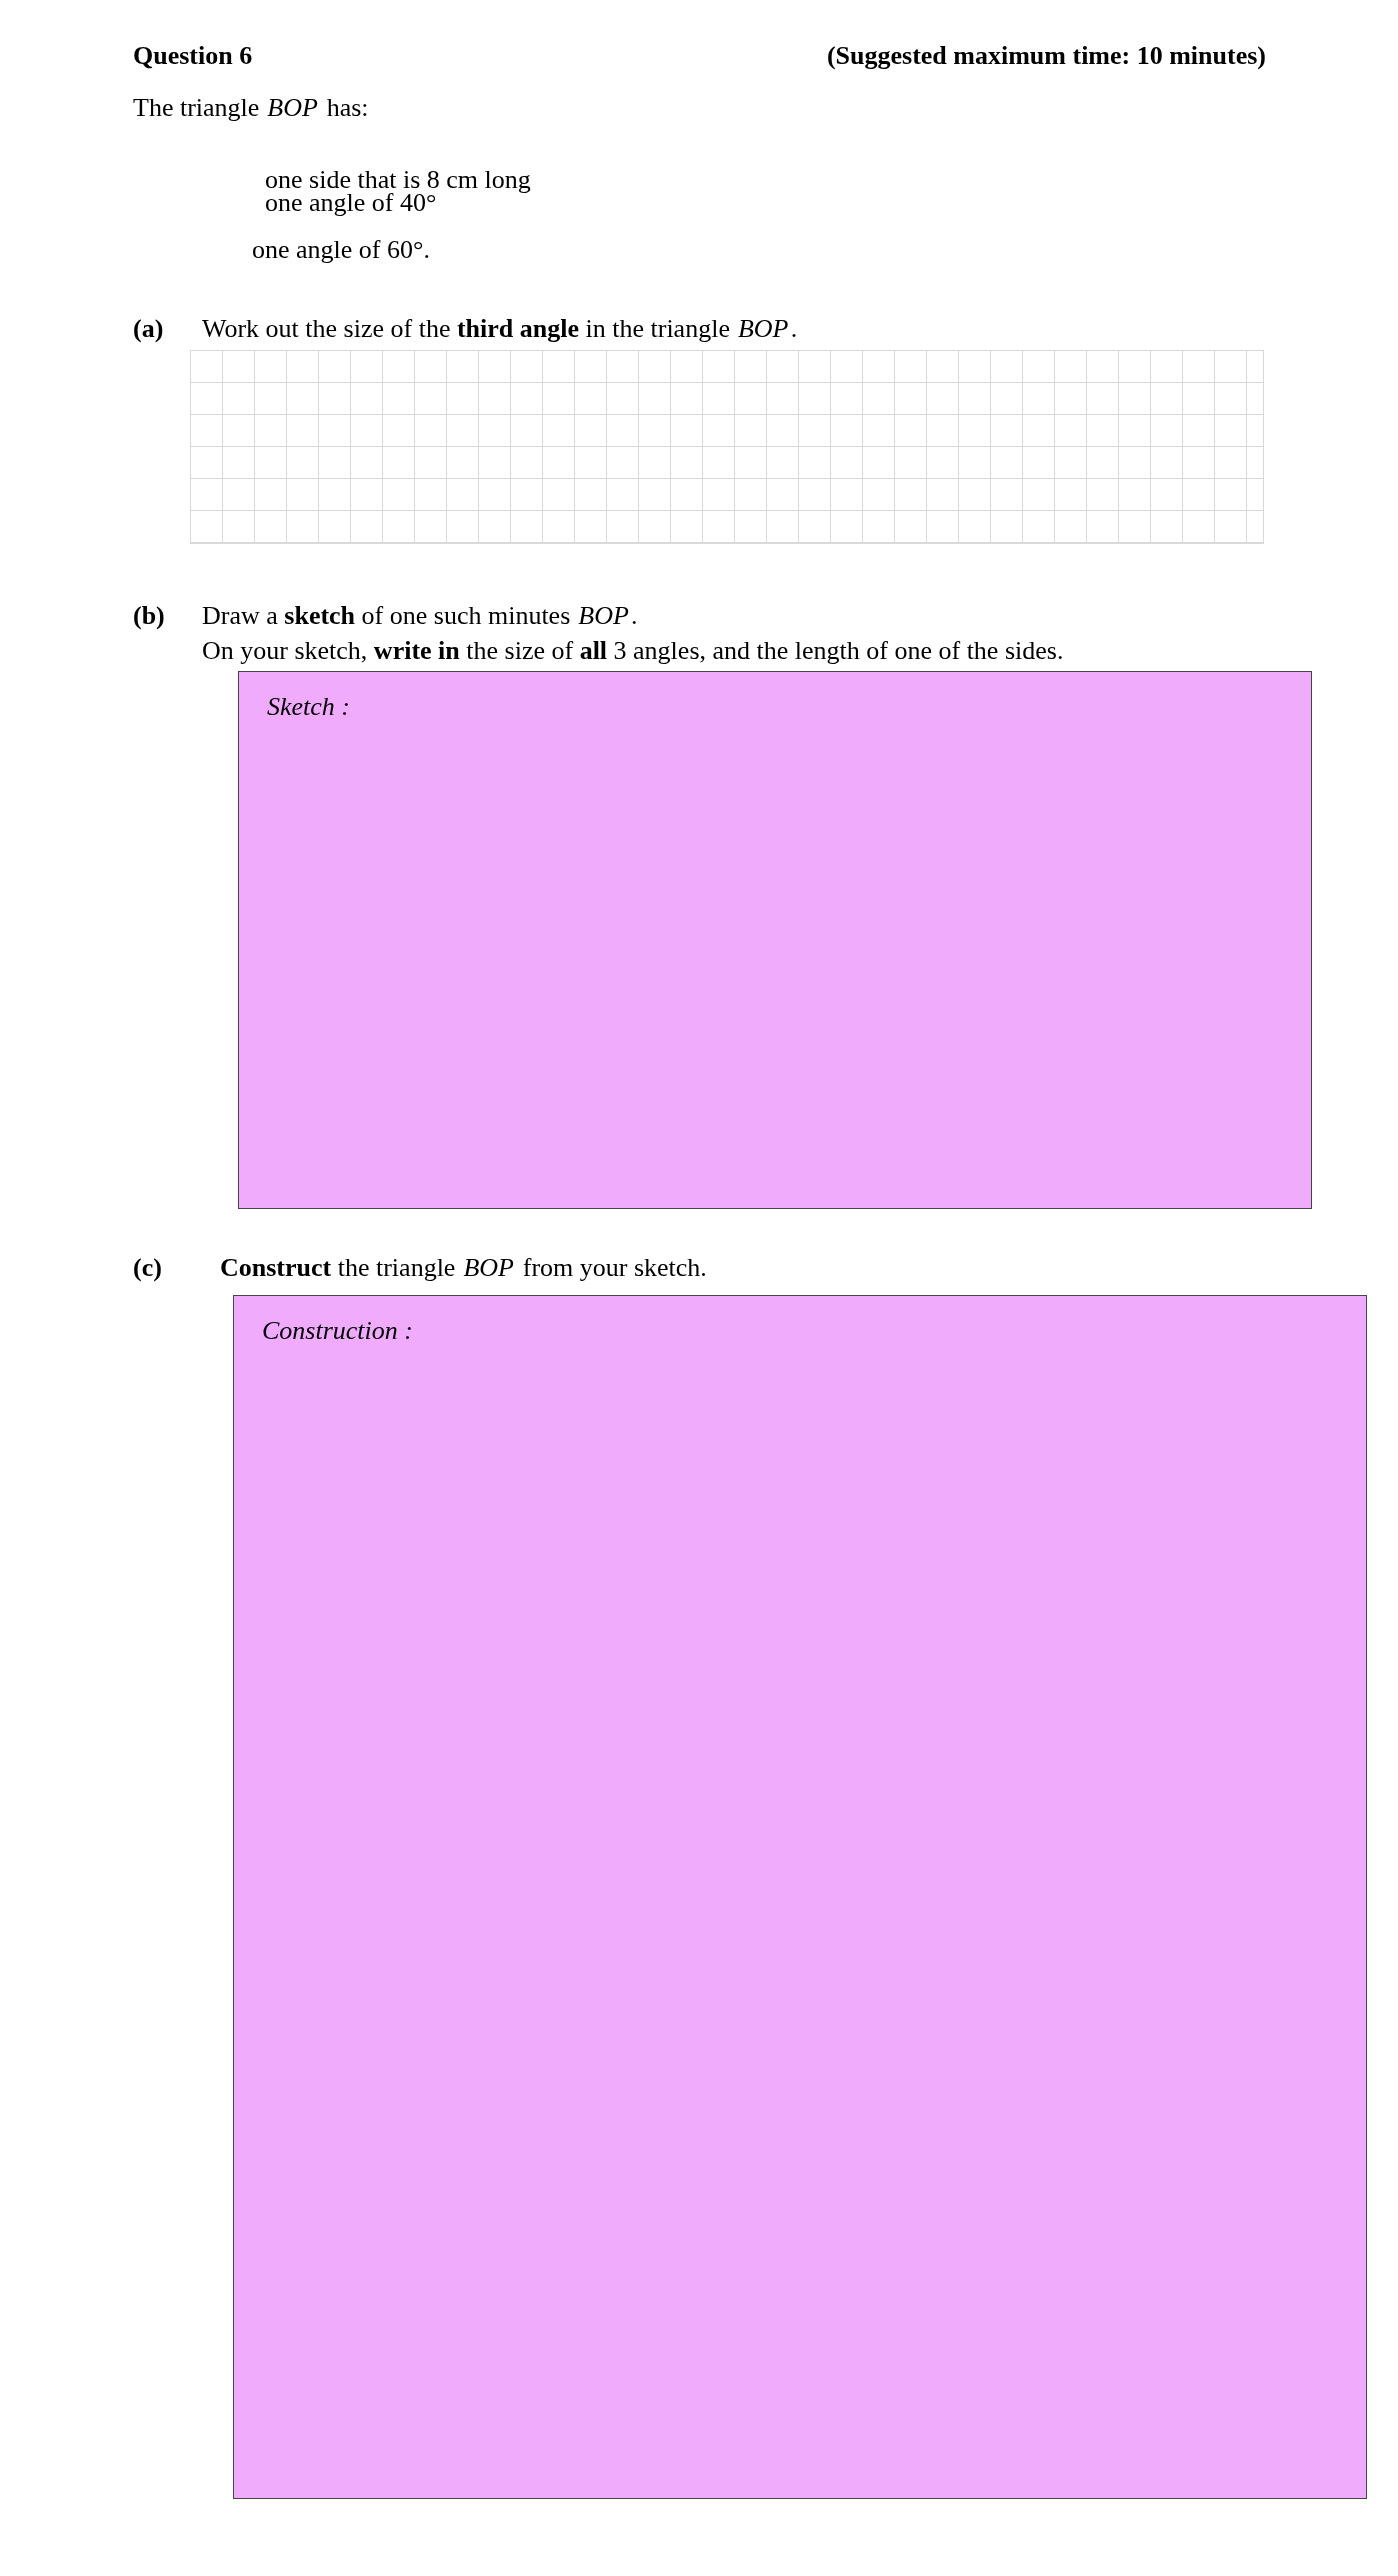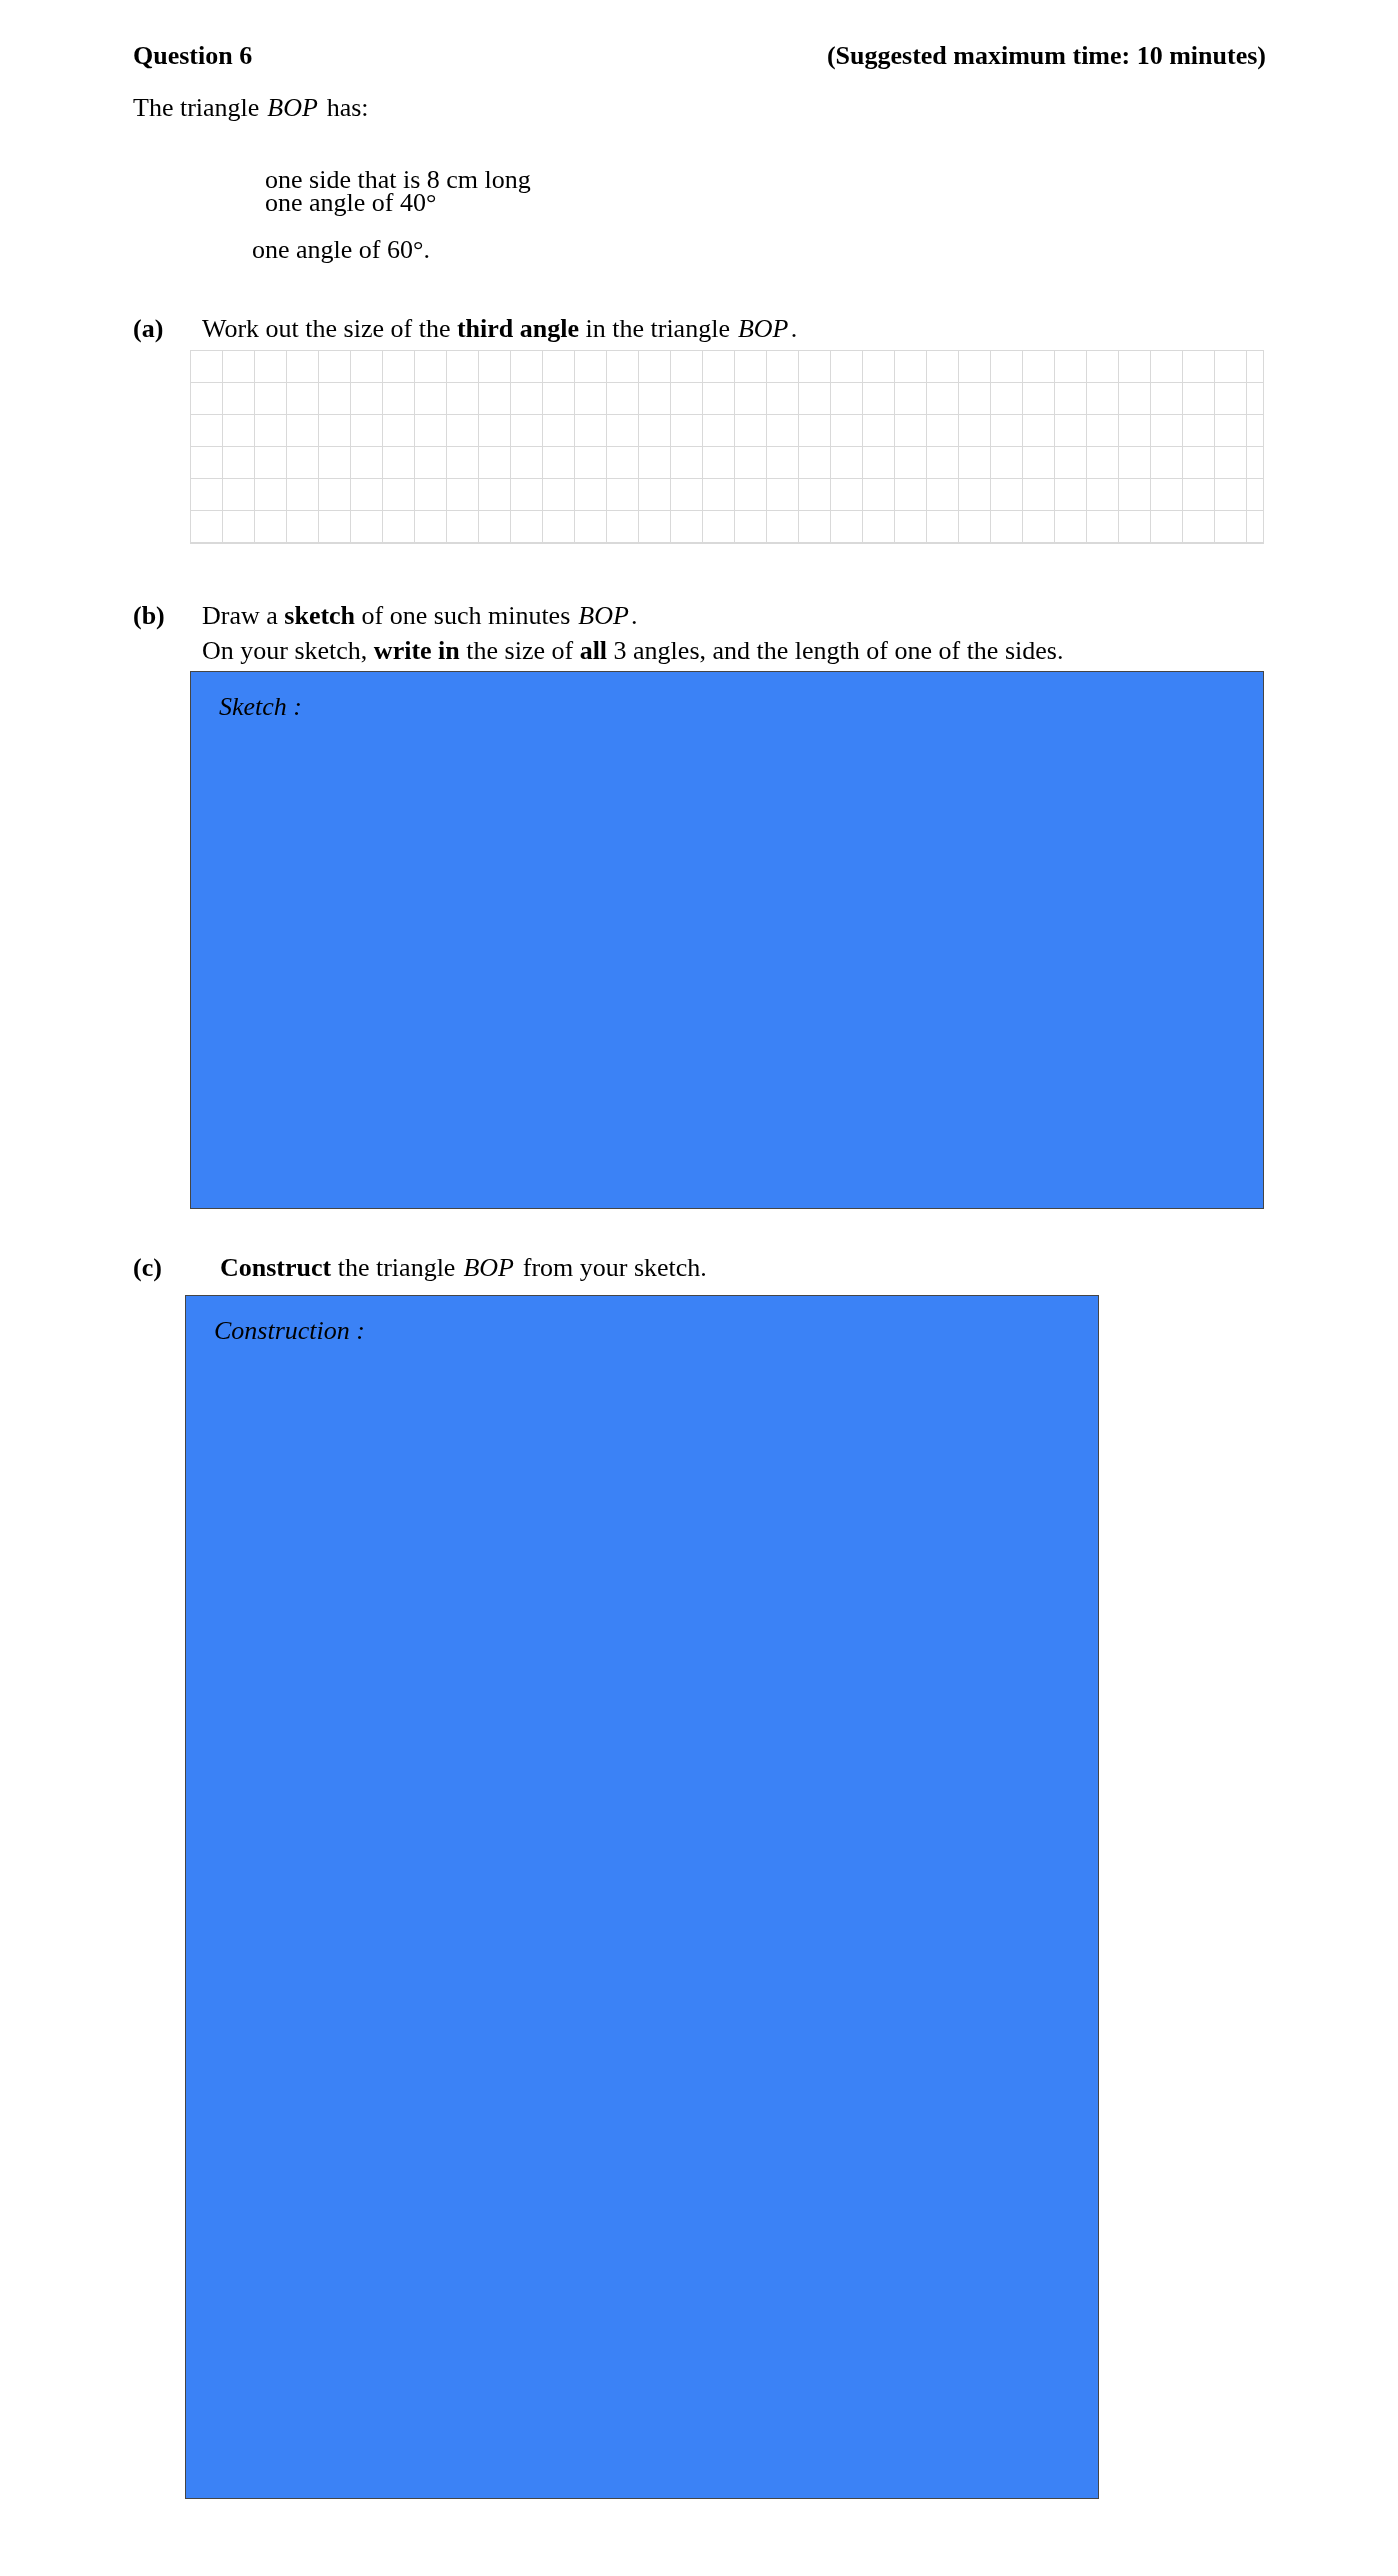--- a/index.html
+++ b/index.html
@@ -30,21 +30,22 @@
       linear-gradient(to right, #d9d9d9 1.5px, transparent 1.5px),
       linear-gradient(to bottom, #d9d9d9 1.5px, transparent 1.5px);
     background-size: 32px 32px;
     border-right: 1.5px solid #d9d9d9;
     border-bottom: 1.5px solid #d9d9d9;
   }
 
   .answer-box {
     box-sizing: border-box;
     border: 1.5px solid #454545;
-    background: #3b82f6;
+    background: #f0abfc;
+    margin-left: 48px;
   }
   .box-label {
     position: absolute;
     left: 28px;
     top: 18.5px;
     font-style: italic;
   }
 </style>
 </head>
 <body>
@@ -77,16 +78,16 @@
 
 <div class="abs answer-box" style="left:190px; top:671px; width:1074px; height:538px;">
   <span class="box-label">Sketch :</span>
 </div>
 
 <div class="abs bold" style="left:133px; top:1252px;">(c)</div>
 <div class="abs" style="left:184px; top:1252px;margin-left:36px;">
   <b>Construct</b><span> the triangle </span><i class="math">BOP</i><span> from your sketch.</span>
 </div>
 
-<div class="abs answer-box" style="left:185px; top:1295px; width:914px; height:1204px;">
+<div class="abs answer-box" style="left:185px; top:1295px; width:1134px; height:1204px;">
   <span class="box-label">Construction :</span>
 </div>
 
 
 </body></html>

